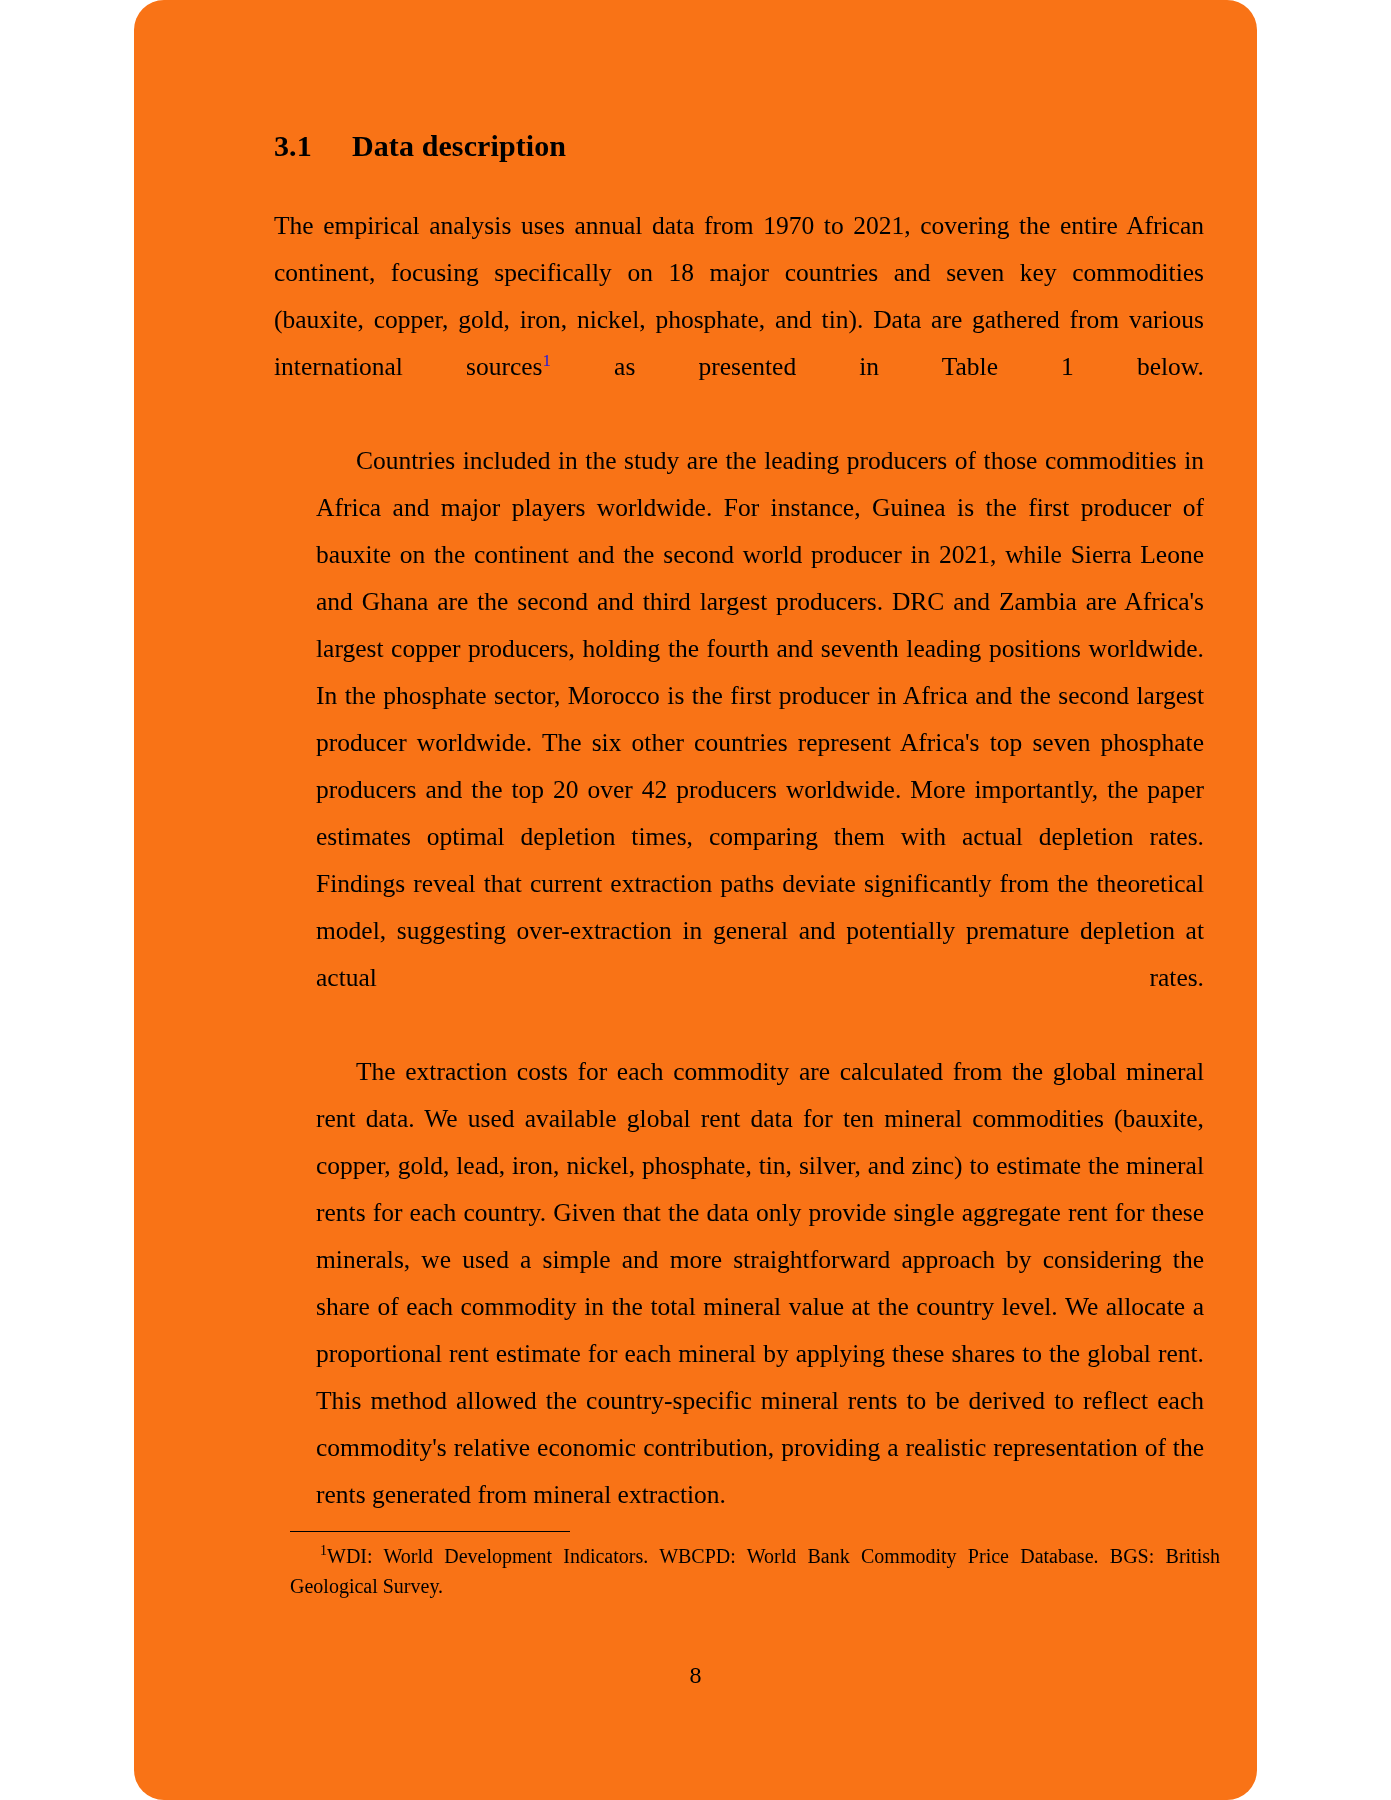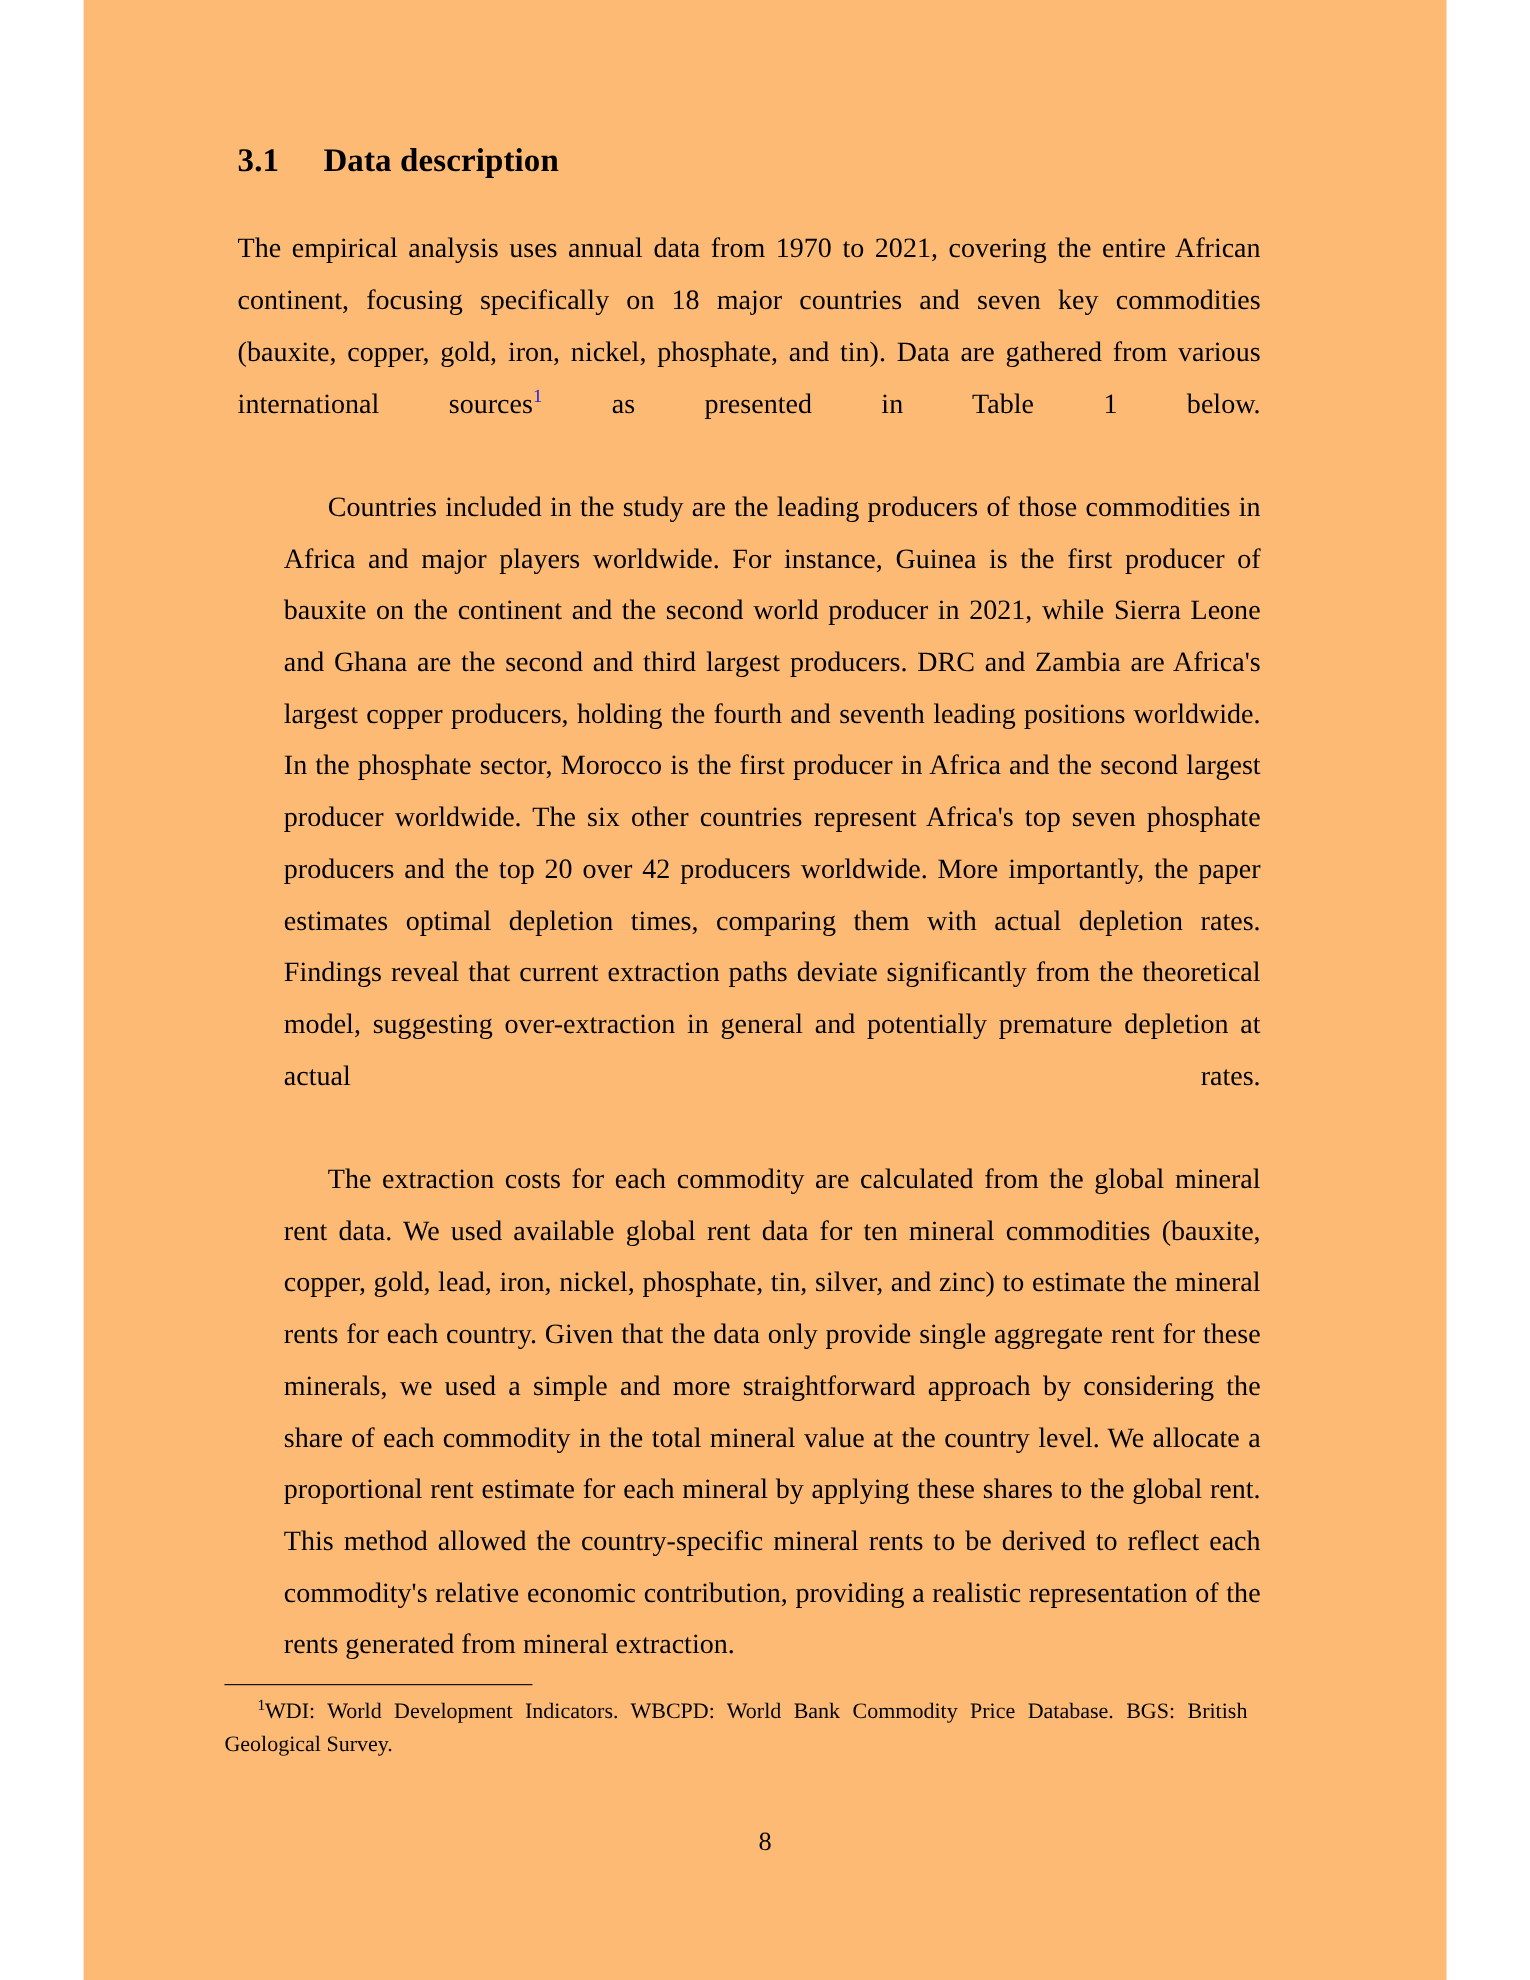--- a/index.html
+++ b/index.html
@@ -7,26 +7,27 @@
     margin: 0;
     padding: 0;
     background: #ffffff;
   }
   body {
     font-family: "Liberation Serif", "DejaVu Serif", serif;
     color: #000000;
   }
   .page {
     position: relative;
-    width: 1239px;
+    width: 1123px;
     height: 1800px;
     margin: 0 auto;
-    background: #fdba74;
+    background: #f97316;
     overflow: hidden;
     box-sizing: border-box;
+    border-radius: 30px;
   }
   .content {
     position: absolute;
     left: 140px;
     top: 128px;
     width: 930px;
   }
 
   
   .section-heading {
@@ -74,21 +75,21 @@
     color: #1a1ae6;
     text-decoration: none;
     font-size: 17px;
     vertical-align: super;
     line-height: 0;
   }
 
   
   .footnote-area {
     position: absolute;
-    left: 128px;
+    left: 156px;
     top: 1531px;
     width: 930px;
   }
   .footnote-rule {
     width: 280px;
     height: 0;
     border-top: 1.6px solid #000;
     margin: 0 0 9px 0;
   }
   .footnote-text {

